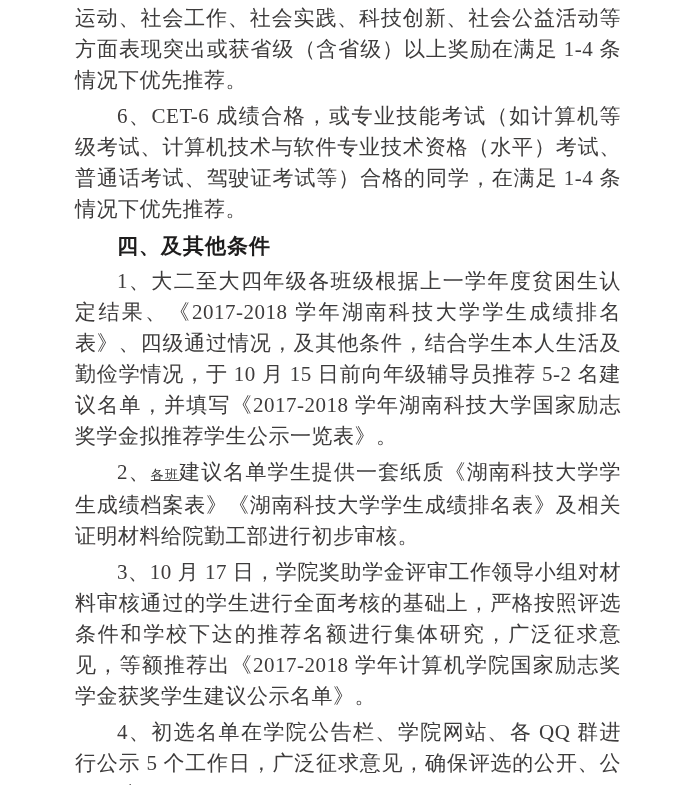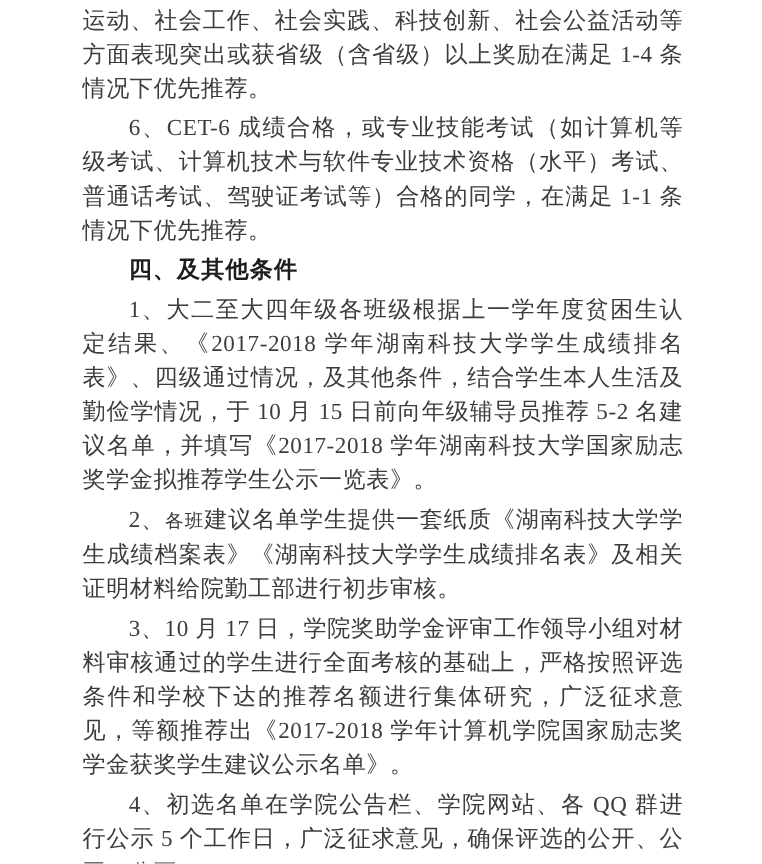--- a/index.html
+++ b/index.html
@@ -34,27 +34,28 @@
   .page p.indent {
     text-indent: 2em;
   }
   .page p.heading {
     font-family: "Liberation Sans", "DejaVu Sans", sans-serif;
     font-weight: bold;
     color: var(--heading-color);
     letter-spacing: 1px;
   }
   .small-run {
-    font-size: 17px;
+    font-size: 13px;
+    text-decoration: underline;
   }
 </style>
 </head>
 <body style="background: rgb(255, 255, 255);">
 
 <div class="page" id="doc-page">
     <p class="body"><span>运动、社会工作、社会实践、科技创新、社会公益活动等方面表现突出或获省级（含省级）以上奖励在满足 1-4 条情况下优先推荐。</span></p>
-    <p class="body indent"><span>6、CET-6 成绩合格，或专业技能考试（如计算机等级考试、计算机技术与软件专业技术资格（水平）考试、普通话考试、驾驶证考试等）合格的同学，在满足 1-1 条情况下优先推荐。</span></p>
+    <p class="body indent"><span>6、CET-6 成绩合格，或专业技能考试（如计算机等级考试、计算机技术与软件专业技术资格（水平）考试、普通话考试、驾驶证考试等）合格的同学，在满足 1-4 条情况下优先推荐。</span></p>
     <p class="heading indent"><span>四、及其他条件</span></p>
     <p class="body indent"><span>1、大二至大四年级各班级根据上一学年度贫困生认定结果、《2017-2018 学年湖南科技大学学生成绩排名表》、四级通过情况，及其他条件，结合学生本人生活及勤俭学情况，于 10 月 15 日前向年级辅导员推荐 5-2 名建议名单，并填写《2017-2018 学年湖南科技大学国家励志奖学金拟推荐学生公示一览表》。</span></p>
     <p class="body indent"><span>2、</span><span class="small-run">各班</span><span>建议名单学生提供一套纸质《湖南科技大学学生成绩档案表》《湖南科技大学学生成绩排名表》及相关证明材料给院勤工部进行初步审核。</span></p>
     <p class="body indent"><span>3、10 月 17 日，学院奖助学金评审工作领导小组对材料审核通过的学生进行全面考核的基础上，严格按照评选条件和学校下达的推荐名额进行集体研究，广泛征求意见，等额推荐出《2017-2018 学年计算机学院国家励志奖学金获奖学生建议公示名单》。</span></p>
     <p class="body indent"><span>4、初选名单在学院公告栏、学院网站、各 QQ 群进行公示 5 个工作日，广泛征求意见，确保评选的公开、公平、公正。</span></p>
   </div>
 
 </body></html>

